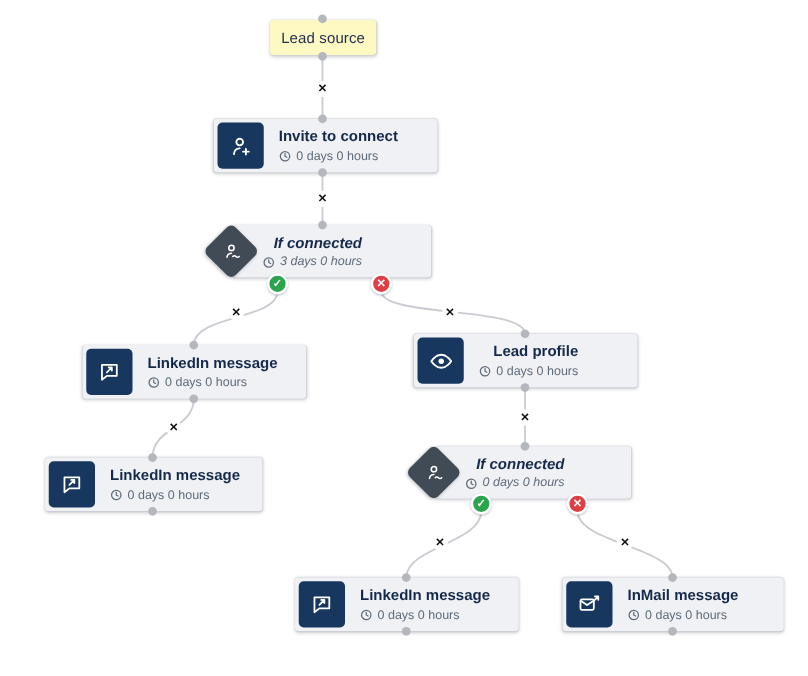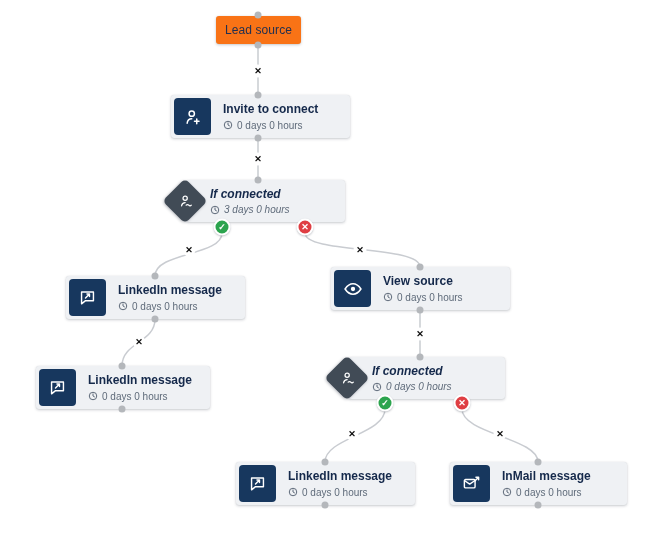--- a/index.html
+++ b/index.html
@@ -10,29 +10,29 @@
   svg.edges{position:absolute;left:0;top:0;pointer-events:none;}
 
   
   .node{
     position:absolute;height:43px;box-sizing:border-box;
     background:#eff1f4;border-radius:3px;
     box-shadow:0 1px 3px rgba(15,23,42,.22), 0 0 1px rgba(15,23,42,.12);
     display:flex;align-items:center;cursor:pointer;
   }
   .node-lead{
-    height:28px;background:#f97316;justify-content:center;
+    height:28px;background:#fef9c3;justify-content:center;
     font-size:12px;color:#223050;letter-spacing:.1px;
   }
   .iconbox{
     width:37px;height:37px;margin:3px;flex:0 0 auto;
     background:#17375e;border-radius:4px;
     display:flex;align-items:center;justify-content:center;
   }
-  .ntext{padding:0 10px 0 9px;min-width:0;}
+  .ntext{padding:0 10px 0 9px;min-width:0;text-align:right;}
   .ntitle{font-size:12px;font-weight:700;color:#15294b;line-height:1.2;white-space:nowrap;}
   .nsub{display:flex;align-items:center;gap:4px;font-size:10px;color:#5f6b7a;margin-top:3px;white-space:nowrap;}
   .nsub svg{flex:0 0 auto;}
 
   
   .node-cond .ntext{padding-left:24px;}
   .node-cond{height:42px;font-style:italic;}
   .diamond{
     position:absolute;left:-17px;top:5px;width:32px;height:32px;
     background:#414b56;border-radius:5px;transform:rotate(45deg);
@@ -170,21 +170,21 @@
   </div>
 
   <div class="node" style="left:331px;top:267px;width:179px;">
     <div class="iconbox">
       <svg width="20" height="20" viewBox="0 0 24 24" fill="none" stroke="#ffffff" stroke-width="1.8">
         <path d="M2.5 12S6.5 5.8 12 5.8 21.5 12 21.5 12 17.5 18.2 12 18.2 2.5 12 2.5 12z"></path>
         <circle cx="12" cy="12" r="2.6" fill="#ffffff" stroke="none"></circle>
       </svg>
     </div>
     <div class="ntext">
-      <div class="ntitle">View source</div>
+      <div class="ntitle">Lead profile</div>
       <div class="nsub">
         <svg width="10" height="10" viewBox="0 0 24 24" fill="none" stroke="#5f6b7a" stroke-width="2.4">
             <circle cx="12" cy="12" r="9"></circle>
             <path d="M12 7v5l3.5 2" stroke-linecap="round"></path>
           </svg>
         <span>0 days 0 hours</span>
       </div>
     </div>
   </div>
 

